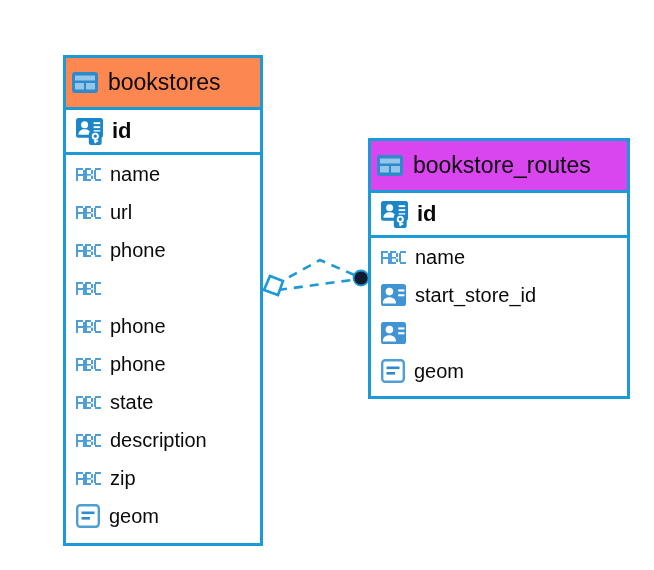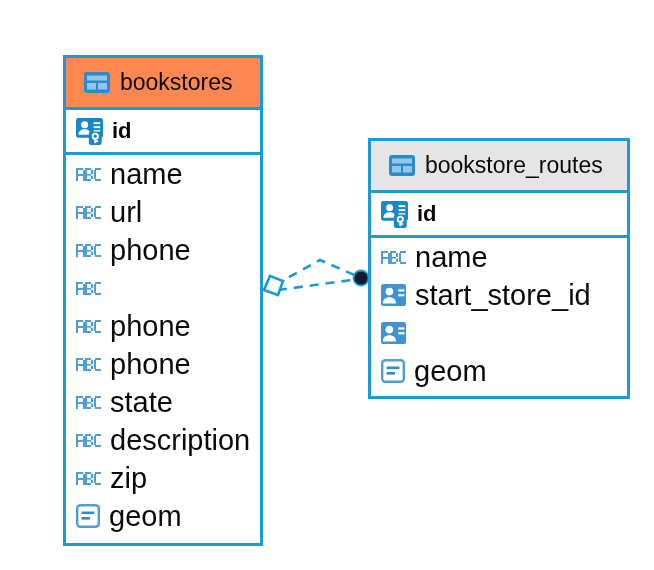--- a/index.html
+++ b/index.html
@@ -39,26 +39,26 @@
     top: 138px;
     width: 262px;
     height: 261px;
   }
 
   .entity-header {
     box-sizing: border-box;
     height: 52px;
     display: flex;
     align-items: center;
-    padding: 0 18px;
+    padding: 0 6px;
     gap: 10px;
     border-bottom: 3px solid #1B9AD6;
   }
   .entity-header.accent-orange { background: #FC8751; }
-  .entity-header.accent-grey { background: #e5e5e5; }
+  .entity-header.accent-grey { background: #d946ef; }
 
   .entity-title {
     font-size: 23px;
     color: #0A0A0A;
     line-height: 1;
     white-space: nowrap;
   }
 
   .field-row {
     box-sizing: border-box;
@@ -66,21 +66,21 @@
     display: flex;
     align-items: center;
     padding: 0 10px;
     gap: 9px;
   }
   .field-row.pk {
     height: 45px;
     border-bottom: 3px solid #1B9AD6;
   }
   .field-name {
-    font-size: 29px;
+    font-size: 20px;
     color: #0A0A0A;
     line-height: 1;
     white-space: nowrap;
   }
   .field-row.pk .field-name {
     font-weight: bold;
     font-size: 22px;
   }
 
   

